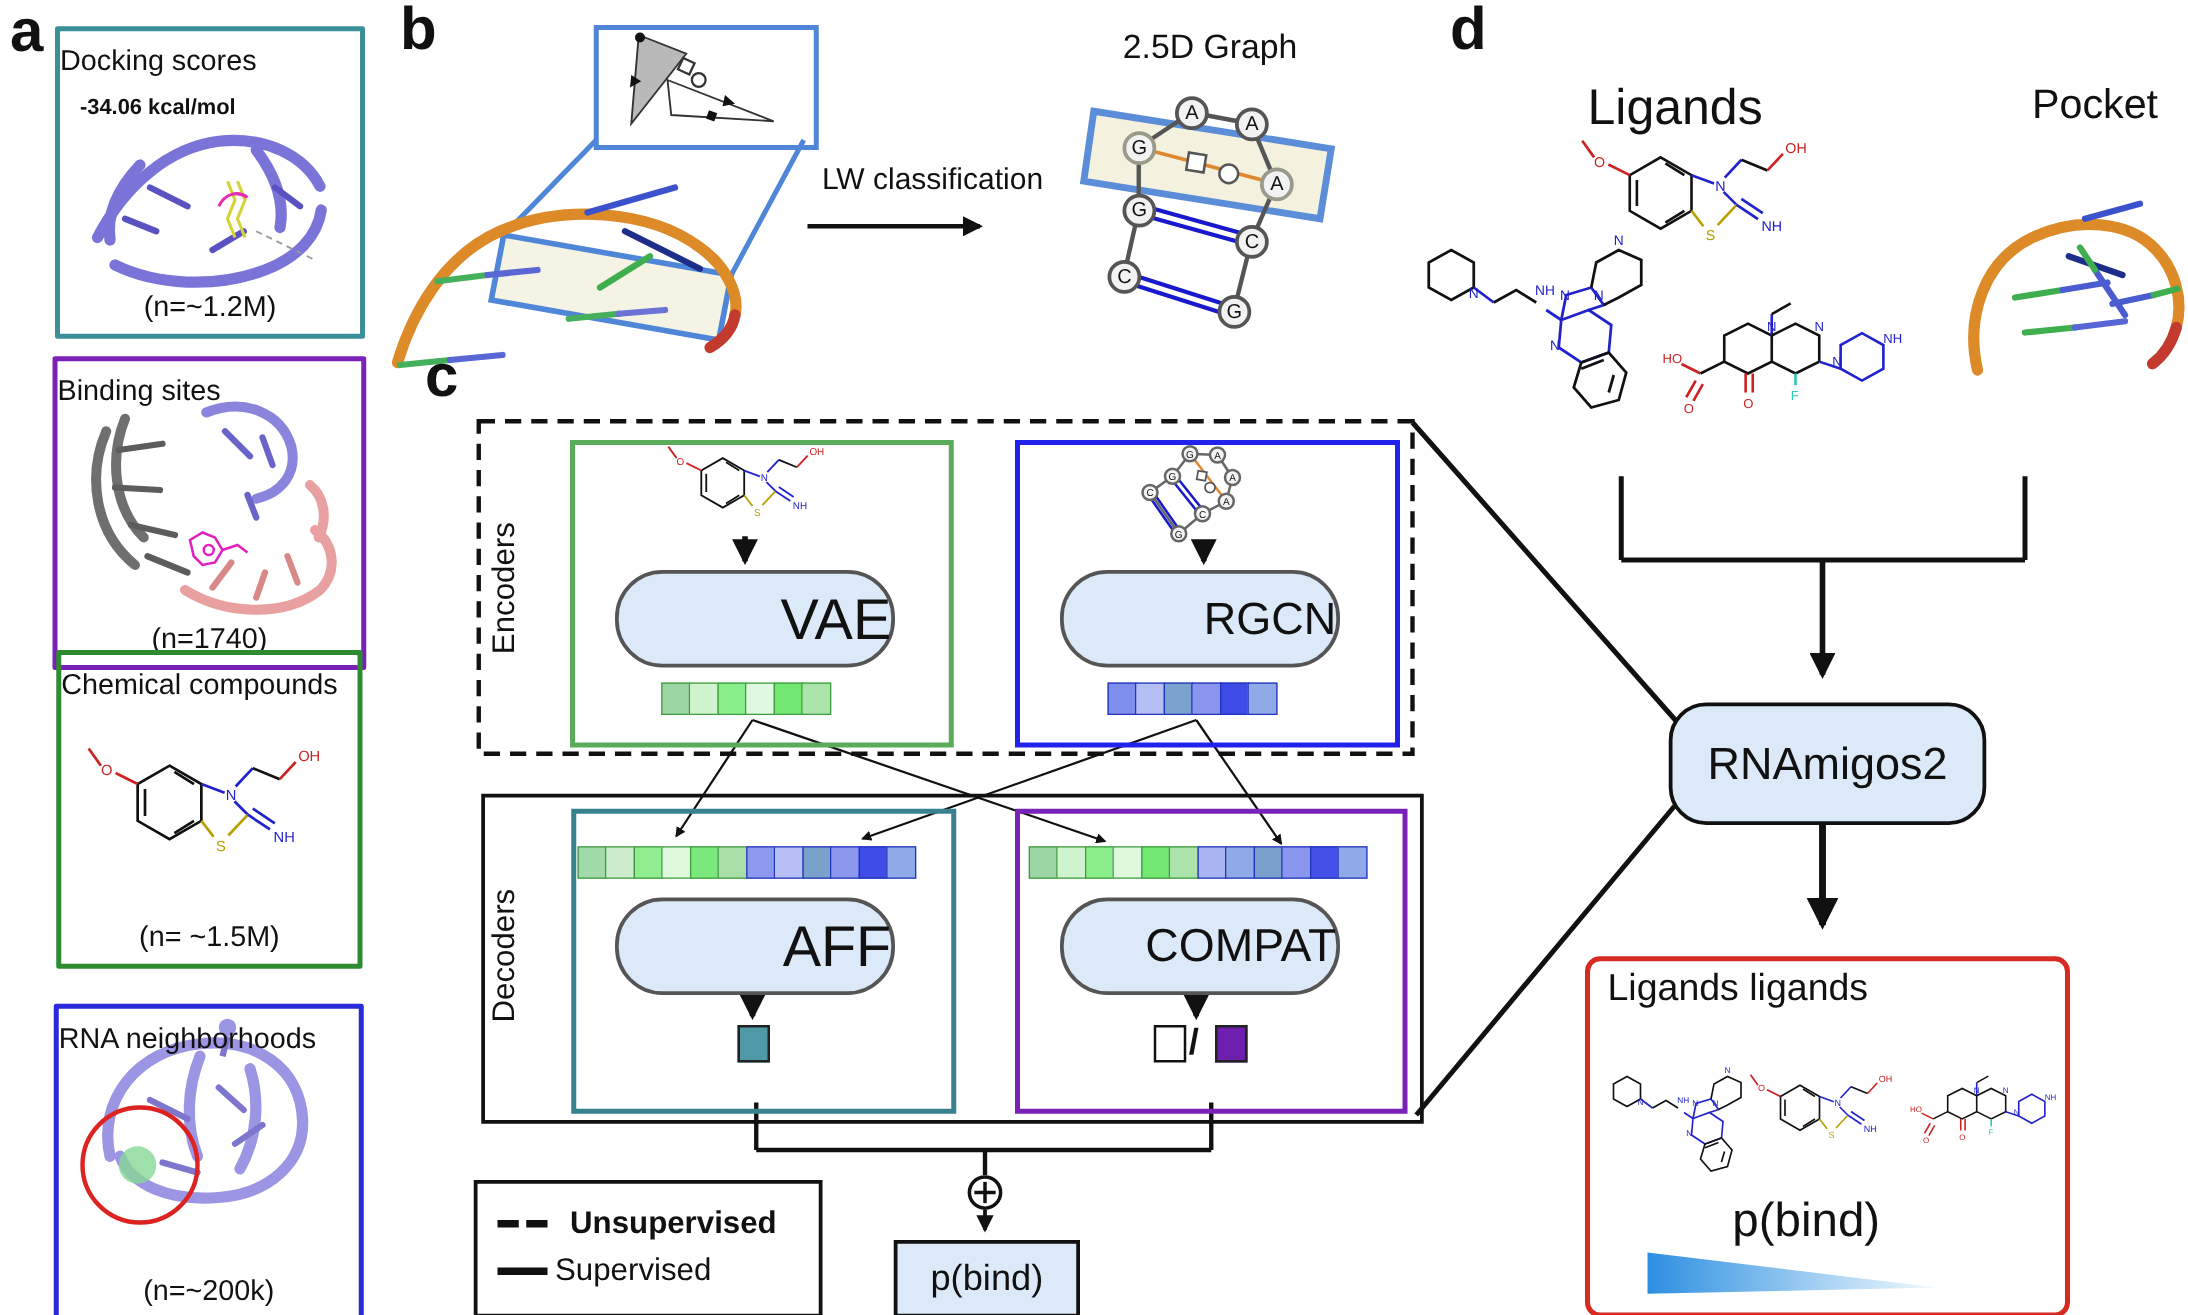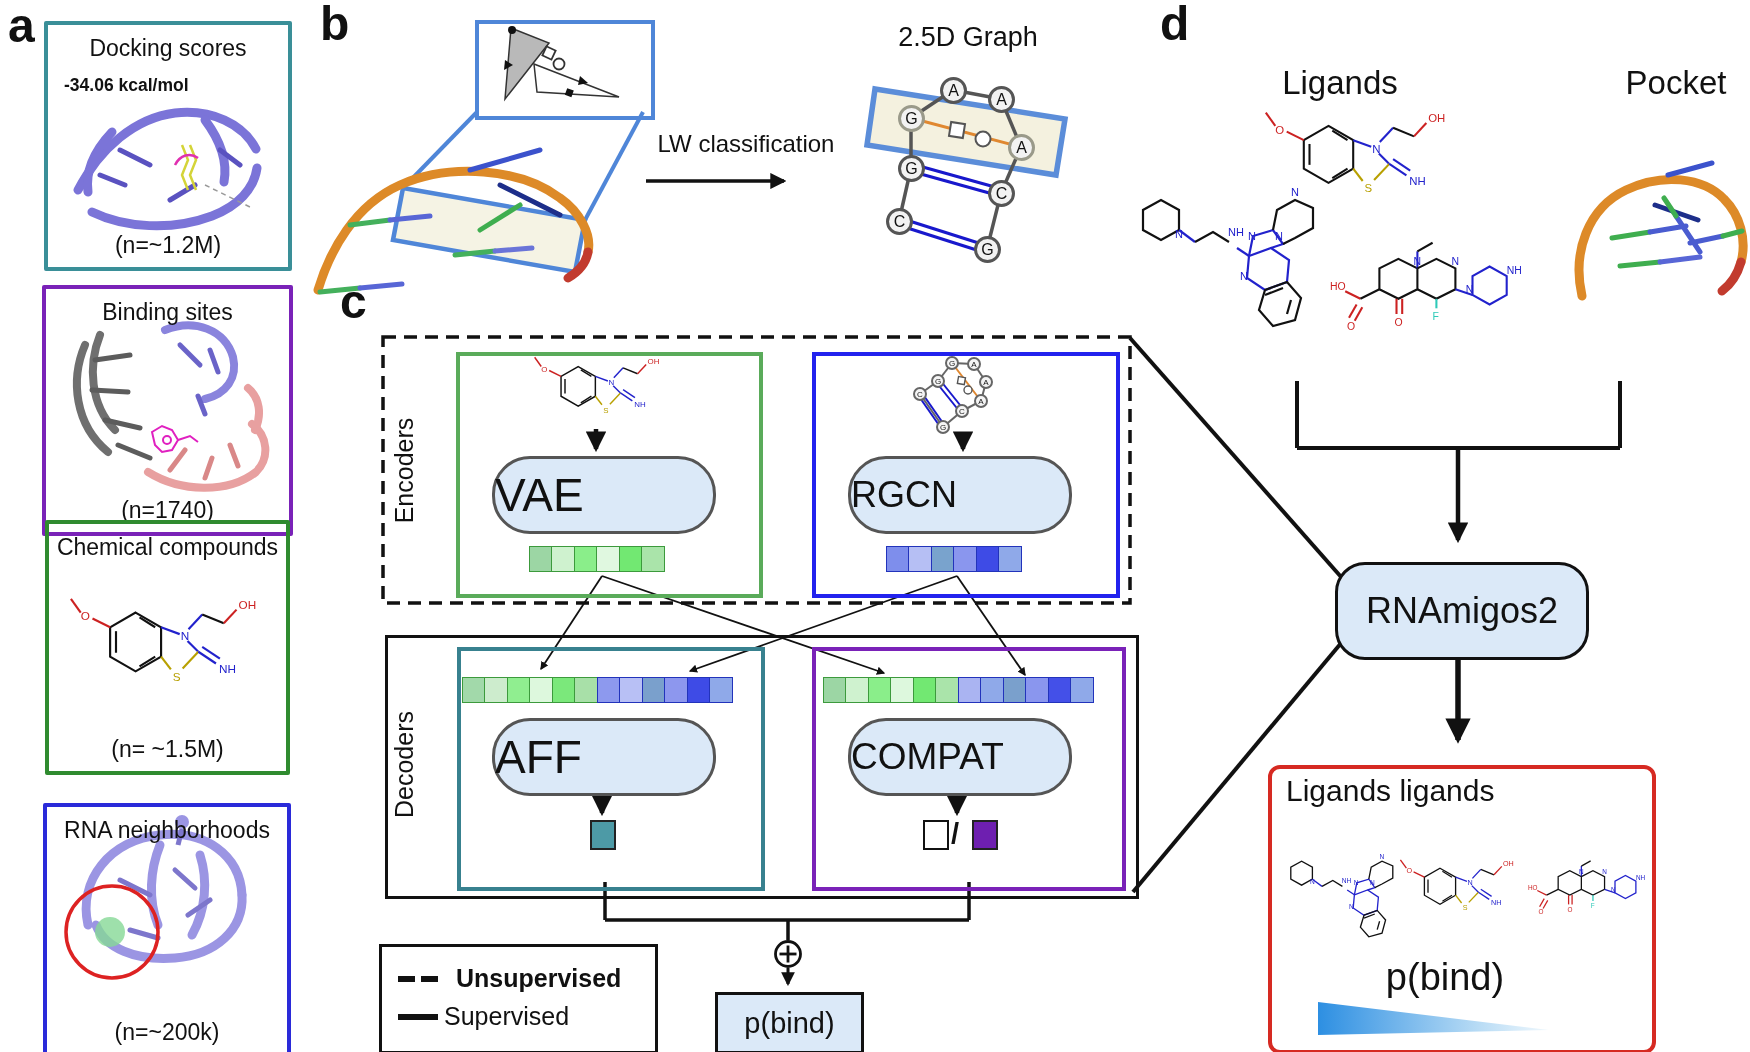--- a/index.html
+++ b/index.html
@@ -2,27 +2,27 @@
 <html><head>
 <meta charset="utf-8">
 <style>
   html,body{margin:0;padding:0;background:#fff;}
   #canvas{position:relative;width:1750px;height:1052px;background:#fff;overflow:hidden;
           font-family:"Liberation Sans", sans-serif;color:#111;}
   #art{position:absolute;left:0;top:0;z-index:1;}
   .abs{position:absolute;z-index:3;}
   .panel-letter{font-size:48px;font-weight:bold;line-height:1;z-index:4;}
   .card{position:absolute;border-style:solid;border-width:4px;border-radius:2px;z-index:2;}
-  .card-title{position:absolute;top:10px;left:0;width:100%;text-align:center;font-size:23px;}
+  .card-title{position:absolute;top:10px;left:0;width:100%;text-align:left;font-size:23px;}
   .card-count{position:absolute;bottom:8px;left:0;width:100%;text-align:center;font-size:23px;}
   .card-annot{position:absolute;font-size:17.5px;font-weight:bold;}
   .c0{border-color:#3a8f98;} .c1{border-color:#7a22b8;} .c2{border-color:#2f8b2f;} .c3{border-color:#2a2ad9;}
   .obox{position:absolute;border-style:solid;z-index:2;background:transparent;}
   .pill{position:absolute;background:#dbe9f8;border:3px solid #555;border-radius:38px;
-        display:flex;align-items:center;justify-content:flex-start;z-index:3;}
+        display:flex;align-items:center;justify-content:flex-end;z-index:3;}
   .row{position:absolute;display:flex;z-index:3;}
   .sq{width:24px;height:26px;border:1.5px solid;box-sizing:border-box;margin-left:-1.5px;}
   .gnode{position:absolute;width:27px;height:27px;border-radius:50%;background:#f2f2f2;border:3px solid #555;
          box-sizing:border-box;display:flex;align-items:center;justify-content:center;
          font-size:16px;z-index:4;}
   .gnode.light{border-color:#9a9a8a;}
   .mnode{position:absolute;width:14px;height:14px;border-radius:50%;background:#f4f4f4;border:2px solid #666;
          box-sizing:border-box;display:flex;align-items:center;justify-content:center;
          font-size:8px;z-index:4;}
   .vlabel{position:absolute;transform:rotate(-90deg);transform-origin:center;font-size:25px;
@@ -462,21 +462,21 @@
 <div class="lgrow" style="left:398px;top:1002px;">
   <span class="solidbit"></span>
   <span style="font-size:25px;">Supervised</span>
 </div>
 
 <div class="abs flexc" style="left:715px;top:992px;width:143px;height:56px;background:#dbe9f8;border:3px solid #111;z-index:3;">
   <span style="font-size:29px;">p(bind)</span>
 </div>
 
 <div class="abs panel-letter" style="left:1160px;top:0px;">d</div>
-<div class="abs" style="left:1270px;top:64px;width:140px;text-align:center;font-size:33px;">Ligands</div>
+<div class="abs" style="left:1270px;top:64px;width:140px;text-align:center;font-size:40px;">Ligands</div>
 <div class="abs" style="left:1606px;top:64px;width:140px;text-align:center;font-size:33px;">Pocket</div>
 
 <div class="abs flexc" style="left:1335px;top:562px;width:248px;height:92px;background:#dbe9f8;border:3.5px solid #111;border-radius:30px;z-index:3;">
   <span style="font-size:36px;">RNAmigos2</span>
 </div>
 
 <div class="obox" style="left:1268px;top:765px;width:380px;height:281px;border-width:4px;border-color:#d62a22;border-radius:12px;"></div>
 <div class="abs" style="left:1286px;top:774px;font-size:30px;">Ligands ligands</div>
 <div class="abs" style="left:1350px;top:956px;width:190px;text-align:center;font-size:38px;">p(bind)</div>
 

